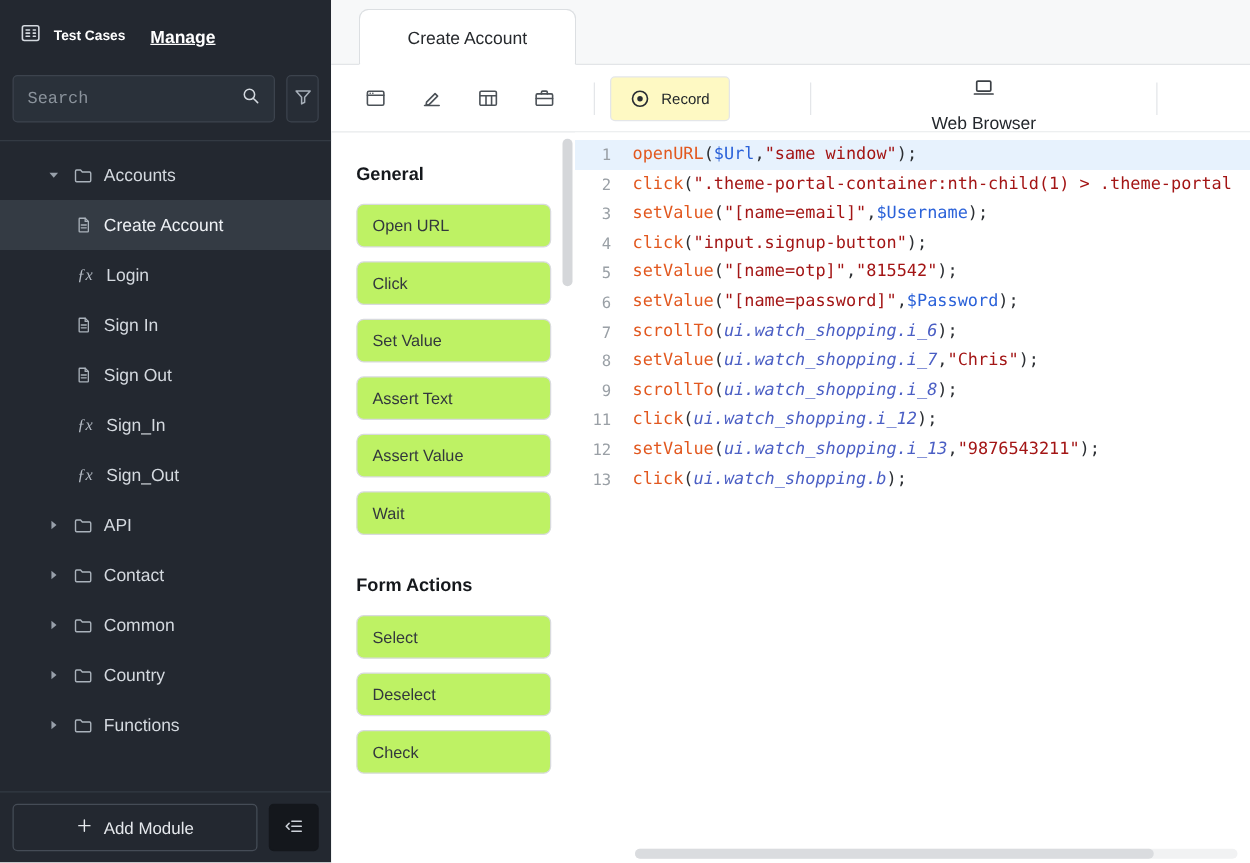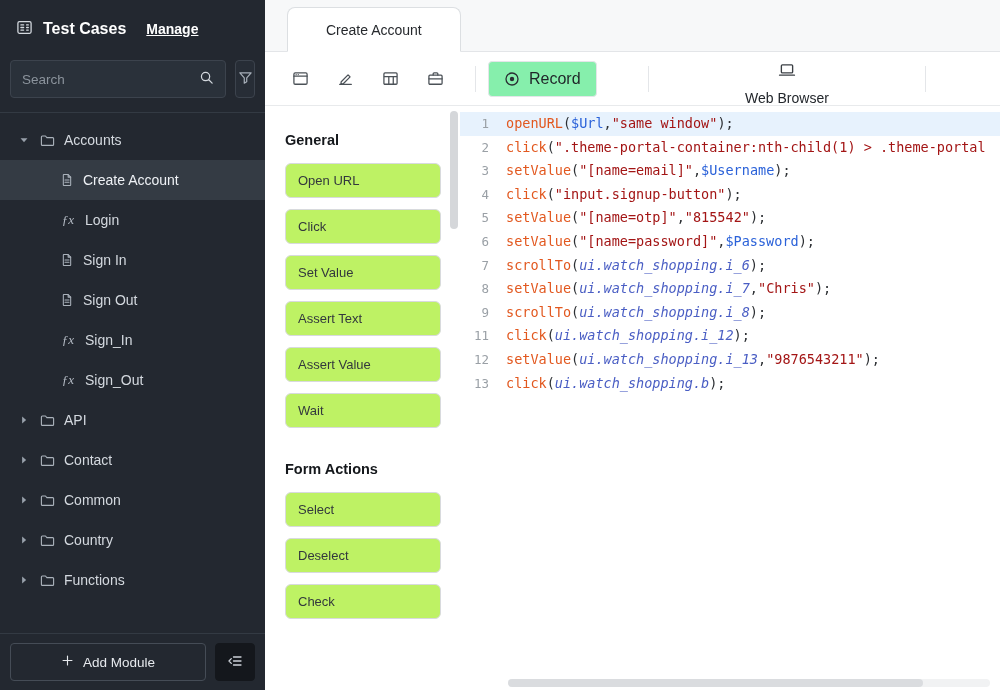--- a/index.html
+++ b/index.html
@@ -4,48 +4,48 @@
 <style>
   * { box-sizing: border-box; margin: 0; padding: 0; }
   html, body { width: 1000px; height: 690px; overflow: hidden; }
   body { font-family: "Liberation Sans", sans-serif; background: #fff; }
 
   .app { display: flex; width: 1000px; height: 690px; }
 
   
   .sidebar { width: 265px; flex-shrink: 0; background: var(--sidebar-bg, #232830); color: #d4d9df; display: flex; flex-direction: column; }
   .sb-header { height: 58px; display: flex; align-items: center; padding: 0 16px; gap: 10px; }
-  .sb-title { font-size: 16px; font-weight: 700; color: #fff; }
+  .sb-title { font-size: 11px; font-weight: 700; color: #fff; }
   .sb-manage { font-size: 14px; font-weight: 600; color: #fff; text-decoration: underline; margin-left: 10px; cursor: pointer; }
   .sb-search { display: flex; gap: 9px; padding: 2px 10px 14px 10px; }
   .search-box { flex: 1; height: 38px; background: #2a313a; border: 1px solid #3c434d; border-radius: 4px; display: flex; align-items: center; padding: 0 11px; }
-  .search-box input { flex: 1; background: transparent; border: none; outline: none; color: #d4d9df; font-size: 13.5px; font-family: Liberation Sans, sans-serif; }
+  .search-box input { flex: 1; background: transparent; border: none; outline: none; color: #d4d9df; font-size: 13.5px; font-family: Liberation Mono, monospace; }
   .search-box input::placeholder { color: #8b939c; }
   .filter-btn { width: 40px; height: 38px; background: #272d36; border: 1px solid #3c434d; border-radius: 4px; display: flex; align-items: center; justify-content: center; color: #a7afb9; cursor: pointer; }
   .sb-divider { border-bottom: 1px solid #333a43; }
   .sb-tree { flex: 1; padding-top: 7px; overflow: hidden; }
-  .tree-row { height: 40px; display: flex; align-items: center; gap: 9px; padding-left: 19px; font-size: 14px; color: #d4d9df; cursor: pointer; }
+  .tree-row { height: 40px; display: flex; align-items: center; gap: 9px; padding-left: 38px; font-size: 14px; color: #d4d9df; cursor: pointer; }
   .tree-row.child { padding-left: 60px; }
   .tree-row.selected { background: var(--selection-bg, #343b44); color: #eef1f5; }
   .tree-row .icon { display: inline-flex; color: #aab2bb; }
   .tree-row .chev { width: 12px; color: #98a0aa; }
   .icon.fx { font-style: italic; font-family: "Liberation Serif", serif; font-size: 13px; color: #b4bbc4; width: 16px; justify-content: center; }
   .sb-bottom { height: 57px; border-top: 1px solid #333a43; display: flex; align-items: center; gap: 9px; padding: 4px 10px; }
   .add-module-btn { flex: 1; height: 38px; background: transparent; border: 1px solid #454c56; border-radius: 4px; color: #e6e9ed; font-size: 13.5px; font-family: inherit; display: flex; align-items: center; justify-content: center; gap: 9px; cursor: pointer; }
   .collapse-btn { width: 40px; height: 38px; background: #14171c; border: 1px solid #14171c; border-radius: 4px; color: #cdd2d9; display: flex; align-items: center; justify-content: center; cursor: pointer; }
 
   
   .main { flex: 1; min-width: 0; display: flex; flex-direction: column; background: #fff; }
   .tabbar { height: 52px; background: #f7f8f9; border-bottom: 1px solid #e3e5e8; display: flex; align-items: flex-end; padding-left: 22px; flex-shrink: 0; }
   .tab { height: 45px; margin-bottom: -1px; background: #fff; border: 1px solid #dcdfe2; border-bottom: 1px solid #fff; border-radius: 8px 8px 0 0; display: flex; align-items: center; padding: 0 38px; font-size: 14px; font-weight: 500; color: #26292d; cursor: pointer; }
 
   .toolbar { height: 54px; flex-shrink: 0; display: flex; align-items: center; padding: 0 0 0 18px; border-bottom: 1px solid #e8eaec; background: #fff; }
   .tool-icon { width: 34px; height: 34px; display: flex; align-items: center; justify-content: center; color: #4b5157; cursor: pointer; margin-right: 11px; border-radius: 4px; }
   .tb-divider { width: 1px; height: 26px; background: #e4e6e9; margin: 0 12px; flex-shrink: 0; }
-  .record-btn { display: flex; align-items: center; gap: 9px; background: #86efac; border: 1px solid #e4e6e9; border-radius: 4px; padding: 0 15px; height: 36px; font-size: 16px; color: #1f2428; font-family: inherit; cursor: pointer; }
+  .record-btn { display: flex; align-items: center; gap: 9px; background: #fef9c3; border: 1px solid #e4e6e9; border-radius: 4px; padding: 0 15px; height: 36px; font-size: 12px; color: #1f2428; font-family: inherit; cursor: pointer; }
   .record-btn .icon { display: inline-flex; color: #2a2e33; }
   .tb-spacer { flex: 1; }
   .browser-select { display: flex; align-items: center; gap: 11px; height: 36px; width: 252px; padding: 0 6px; color: #23272c; font-size: 14px; cursor: pointer; flex-direction: column; }
   .browser-select .icon { display: inline-flex; color: #3a3f44; }
   .browser-select .chevron { margin-left: auto; color: #4a4f55; display: inline-flex; }
   .tb-end-pad { width: 62px; flex-shrink: 0; }
 
   .content { flex: 1; min-height: 0; display: flex; }
   .commands { width: 182px; flex-shrink: 0; padding: 20px 8px 0 20px; overflow: hidden; }
   .cmd-heading { font-size: 14.5px; font-weight: 700; color: #15181c; margin: 6px 0 15px 0; }

